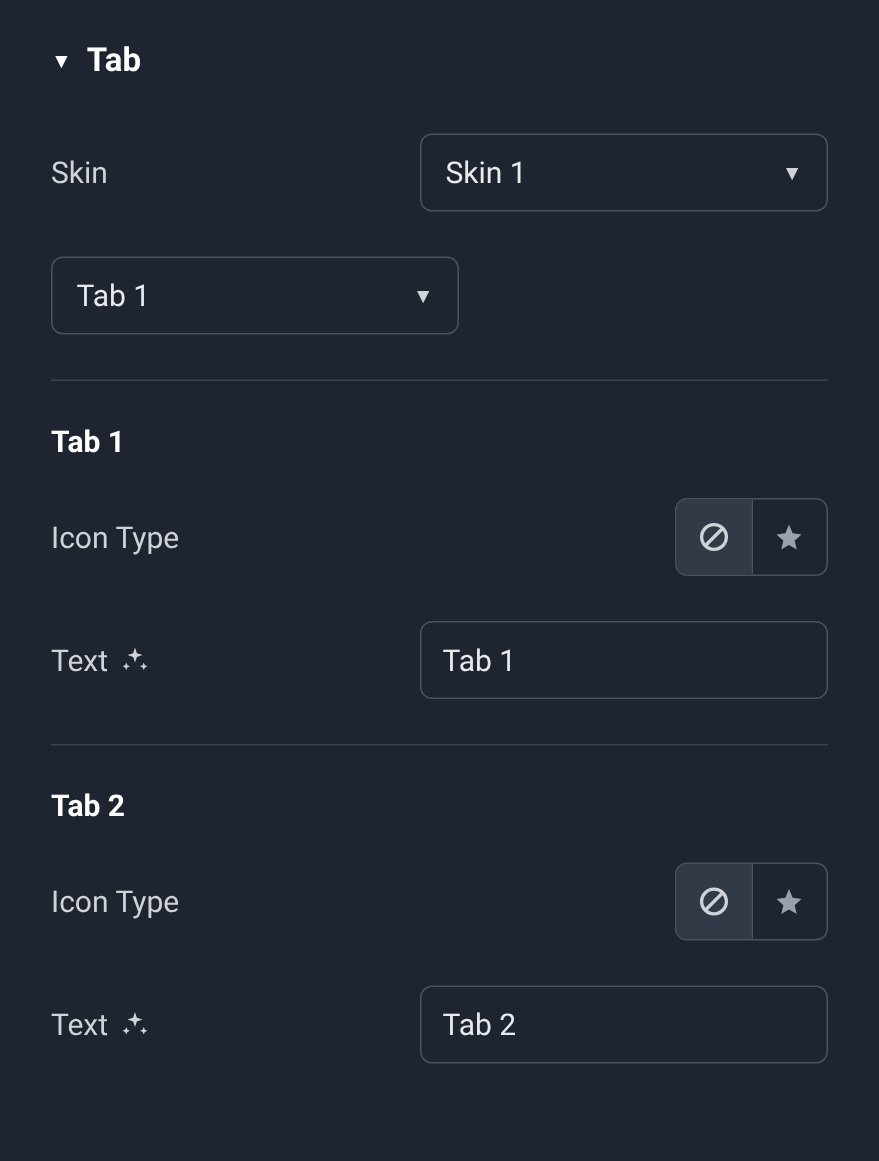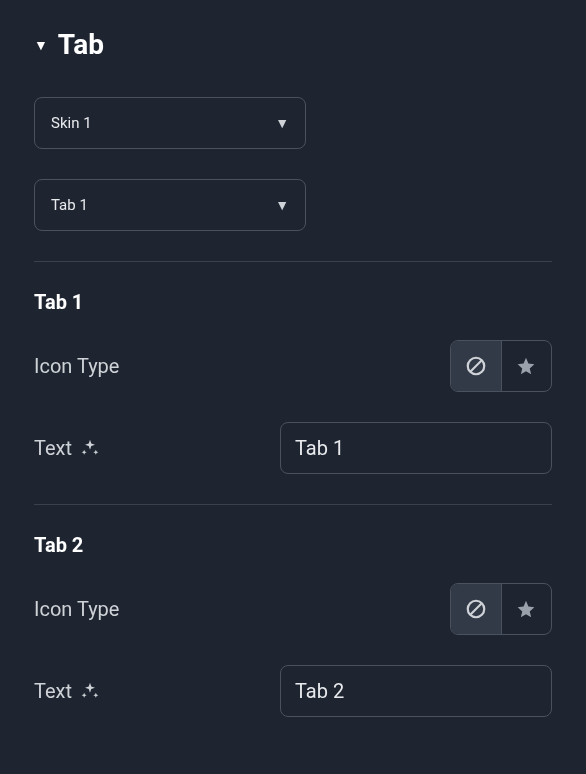--- a/index.html
+++ b/index.html
@@ -19,21 +19,21 @@
       margin-bottom: 36px;
       cursor: pointer;
     }
     .section-header .caret {
       color: #fff;
       font-size: 14px;
     }
     .section-header .title {
       color: #fff;
       font-weight: 700;
-      font-size: 28px;
+      font-size: 22px;
     }
     .row {
       display: flex;
       align-items: center;
       margin-bottom: 30px;
     }
     .label {
       flex: 1;
       color: #cfd3d8;
       font-size: 20px;
@@ -53,21 +53,21 @@
       border: 1px solid #4a5260;
       border-radius: 8px;
       display: flex;
       align-items: center;
       justify-content: space-between;
       padding: 0 16px;
       cursor: pointer;
     }
     .select-text {
       color: #e8eaed;
-      font-size: 15px;
+      font-size: 20px;
     }
     .select .chev {
       color: #cfd3d8;
       font-size: 14px;
     }
     .divider {
       border: none;
       border-top: 1px solid #3a424f;
       margin: 8px 0 28px 0;
     }
@@ -126,20 +126,21 @@
   </style>
 </head>
 <body>
 
 <div class="section-header">
   <span class="caret">▼</span>
   <span class="title">Tab</span>
 </div>
 
 <div class="row">
+  <div class="label">Skin</div>
   <div class="control">
     <div class="select">
       <span class="select-text">Skin 1</span>
       <span class="chev">▼</span>
     </div>
   </div>
 </div>
 
 <div class="row">
   <div class="control">

